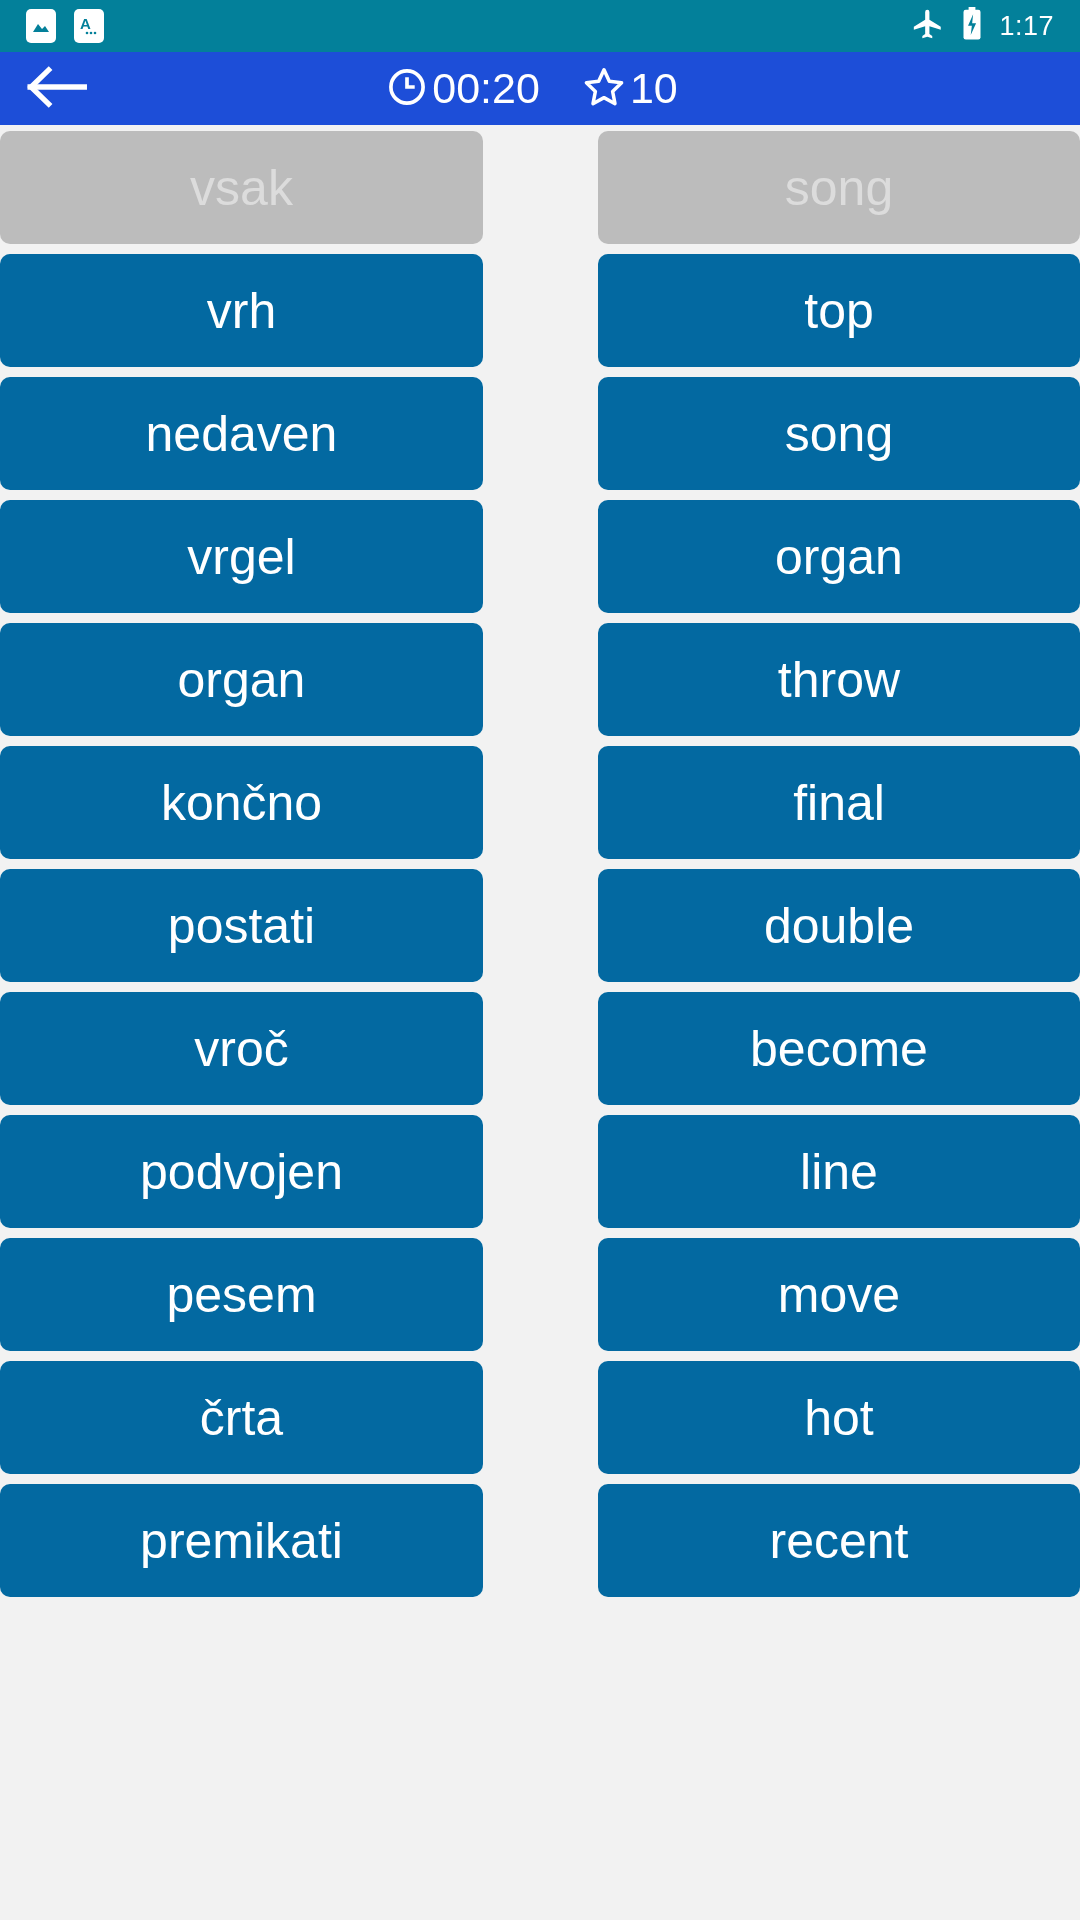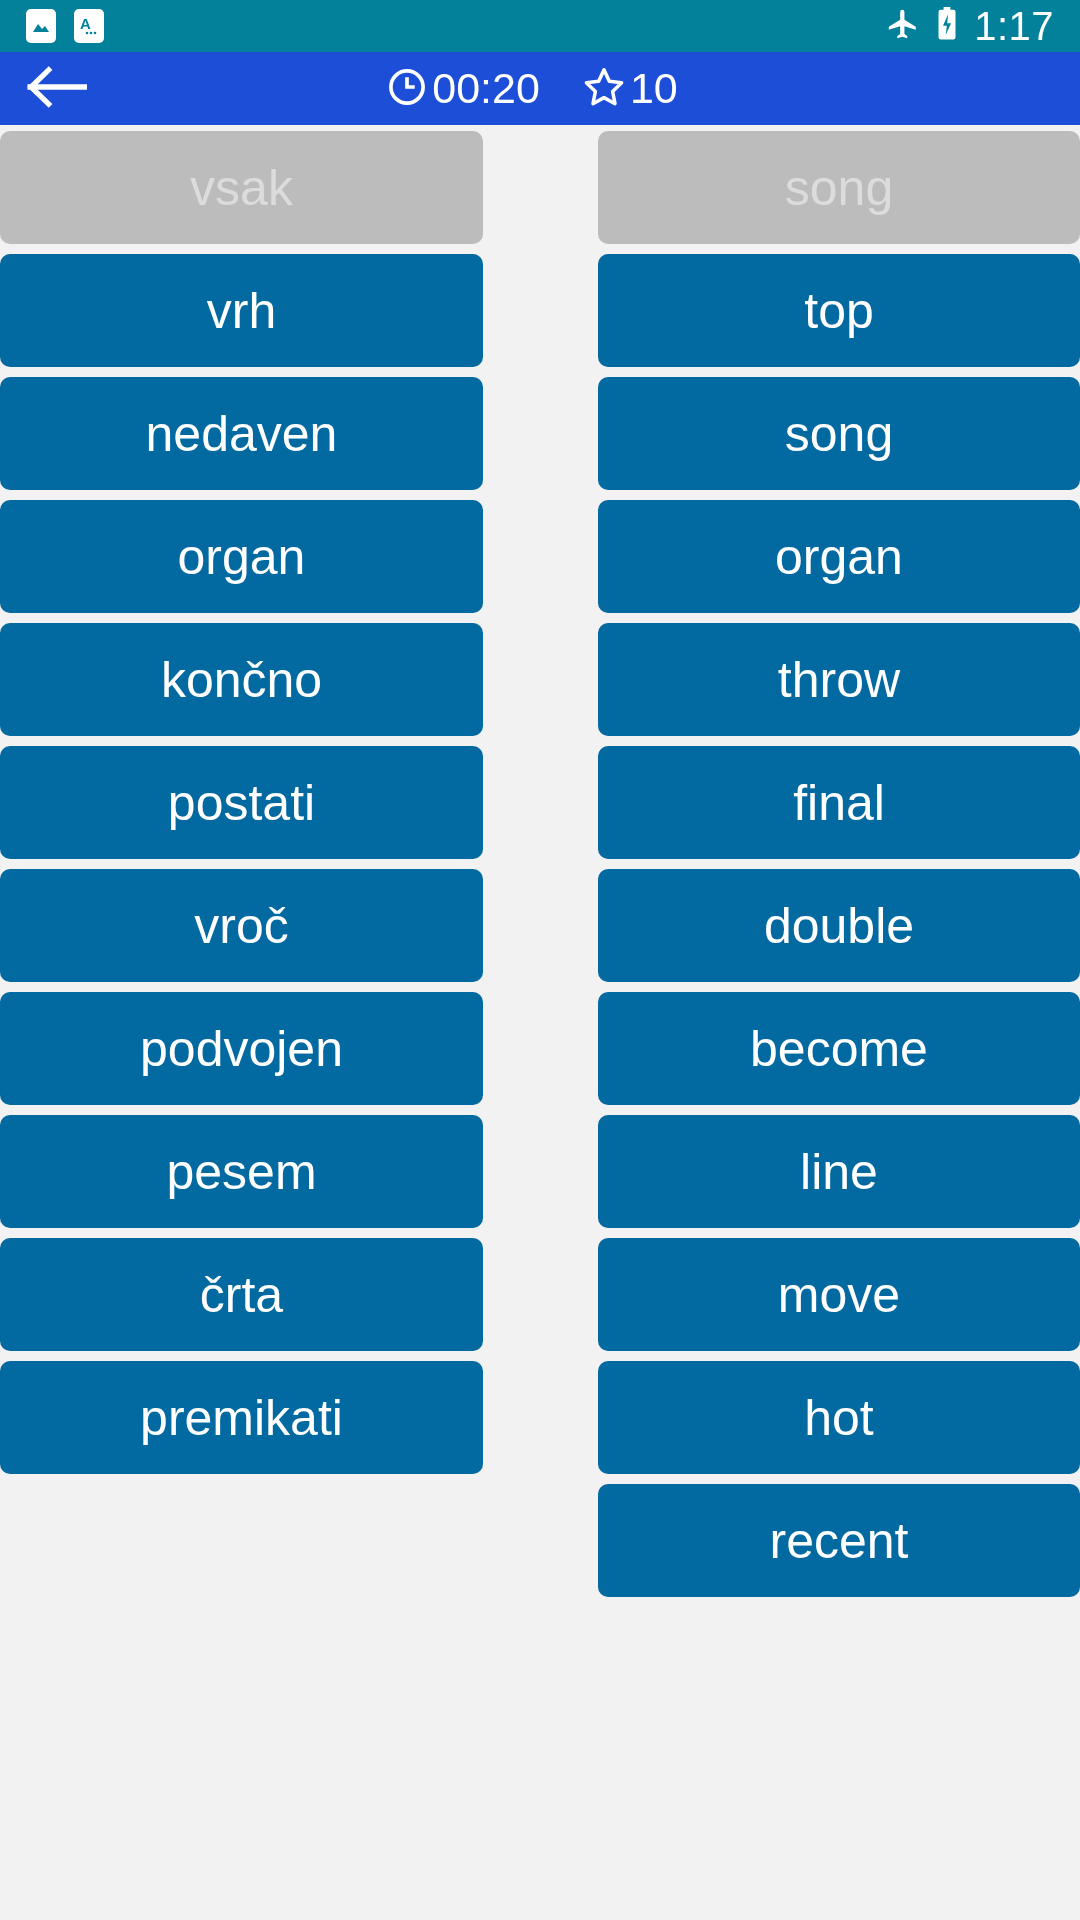--- a/index.html
+++ b/index.html
@@ -21,21 +21,21 @@
   .status-left{ display:flex; align-items:center; gap:18px; }
   .status-right{ margin-left:auto; display:flex; align-items:center; gap:16px; }
   .notif-ico{
     width:30px; height:34px; border-radius:5px;
     background:#ffffff;
     display:flex; align-items:center; justify-content:center;
     position:relative;
   }
   .notif-ico svg{ display:block; }
   .status-time{
-    font-size:40px; font-weight:400; letter-spacing:0.5px;
+    font-size:27px; font-weight:400; letter-spacing:0.5px;
     line-height:1; color:#ffffff;
   }
 
   
   #app-bar{
     height:73px; width:100%;
     background:#1d4ed8;
     display:flex; align-items:center;
     position:relative;
     color:#fff;
@@ -161,20 +161,21 @@
       <span class="bar-stat-text">10</span>
     </div>
   </div>
 </div>
 
 <div id="board">
   <div class="column" id="column-left">
       <div class="card matched">vsak</div>
       <div class="card active">vrh</div>
       <div class="card active">nedaven</div>
+      <div class="card active">vrgel</div>
       <div class="card active">organ</div>
       <div class="card active">končno</div>
       <div class="card active">postati</div>
       <div class="card active">vroč</div>
       <div class="card active">podvojen</div>
       <div class="card active">pesem</div>
       <div class="card active">črta</div>
       <div class="card active">premikati</div>
     </div>
   <div id="gutter"></div>

